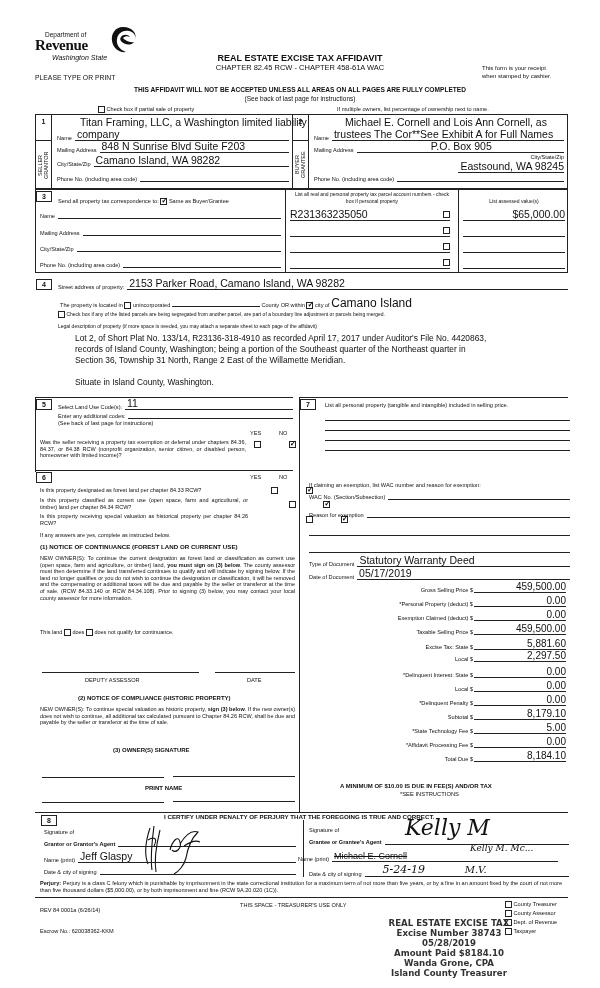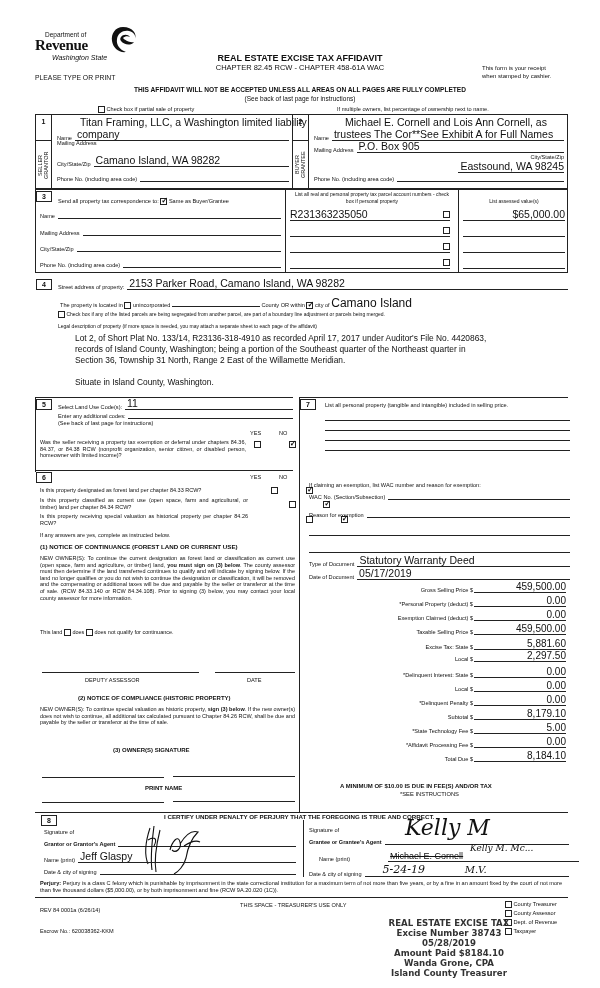--- a/index.html
+++ b/index.html
@@ -62,41 +62,42 @@
 <div class="abs b" style="left:35px;top:118px;width:17px;text-align:center;font-size:7px;">1</div>
 <div class="vlabel" style="left:37px;top:144px;width:14px;height:42px;">SELLER GRANTOR</div>
 
 <div class="abs hand" style="left:80px;top:116px;">Titan Framing, LLC, a Washington limited liability</div>
 <div class="row" style="left:57px;top:128px;width:232px;">
   <span class="lbl">Name</span>
   <span class="fill hand">company</span>
 </div>
 <div class="row" style="left:57px;top:140px;width:232px;">
   <span class="lbl">Mailing Address</span>
+  <span class="fill hand">848 N Sunrise Blvd Suite F203</span>
 </div>
 <div class="row" style="left:57px;top:154px;width:232px;">
   <span class="lbl">City/State/Zip</span>
   <span class="fill hand">Camano Island, WA 98282</span>
 </div>
 <div class="row" style="left:57px;top:172px;width:232px;">
   <span class="lbl">Phone No. (including area code)</span>
   <span class="fill"></span>
 </div>
 
 <div class="abs" style="left:292px;top:114px;width:17px;height:75px;border-right:1px solid #222;"></div>
 <div class="abs" style="left:292px;top:140px;width:17px;border-top:1px solid #222;"></div>
 <div class="abs b" style="left:292px;top:118px;width:17px;text-align:center;font-size:7px;">2</div>
 <div class="vlabel" style="left:294px;top:144px;width:14px;height:42px;">BUYER GRANTEE</div>
 
 <div class="abs hand" style="left:345px;top:116px;">Michael E. Cornell and Lois Ann Cornell, as</div>
 <div class="row" style="left:314px;top:128px;width:250px;">
   <span class="lbl">Name</span>
   <span class="fill hand">trustees The Cor**See Exhibit A for Full Names</span>
 </div>
-<div class="row" style="left:314px;top:140px;width:250px;">
+<div class="row" style="left:314px;top:140px;width:250px;text-align:center;">
   <span class="lbl">Mailing Address</span>
   <span class="fill hand">P.O. Box 905</span>
 </div>
 <div class="row" style="left:314px;top:154px;width:250px;flex-direction:column;">
   <span class="lbl">City/State/Zip</span>
   <span class="fill hand">Eastsound, WA 98245</span>
 </div>
 <div class="row" style="left:314px;top:172px;width:250px;">
   <span class="lbl">Phone No. (including area code)</span>
   <span class="fill"></span>
@@ -354,21 +355,21 @@
   <span class="fill"></span>
 </div>
 
 <div class="abs" style="left:303px;top:820px;height:57px;border-left:1px solid #222;"></div>
 <div class="abs lbl" style="left:309px;top:827px;">Signature of</div>
 <div class="row" style="left:309px;top:835px;width:260px;">
   <span class="lbl b">Grantee or Grantee's Agent</span>
   <span class="fill"></span>
 </div>
 <div class="abs sig" style="left:405px;top:815px;font-size:22px;">Kelly M</div>
-<div class="row" style="left:319px;top:849px;width:260px;gap:35px;">
+<div class="row" style="left:298px;top:849px;width:260px;">
   <span class="lbl">Name (print)</span>
   <span class="fill hand"><span style="text-decoration:line-through;font-size:9px;">Michael E. Cornell</span></span>
 </div>
 <div class="abs sig" style="left:470px;top:843px;font-size:9px;">Kelly M. Mc...</div>
 <div class="row" style="left:309px;top:863px;width:260px;">
   <span class="lbl">Date &amp; city of signing</span>
   <span class="fill">
     <span class="sig" style="font-size:11px;margin-left:16px;">5-24-19</span>
     <span class="sig" style="font-size:10px;margin-left:38px;">M.V.</span>
   </span>

